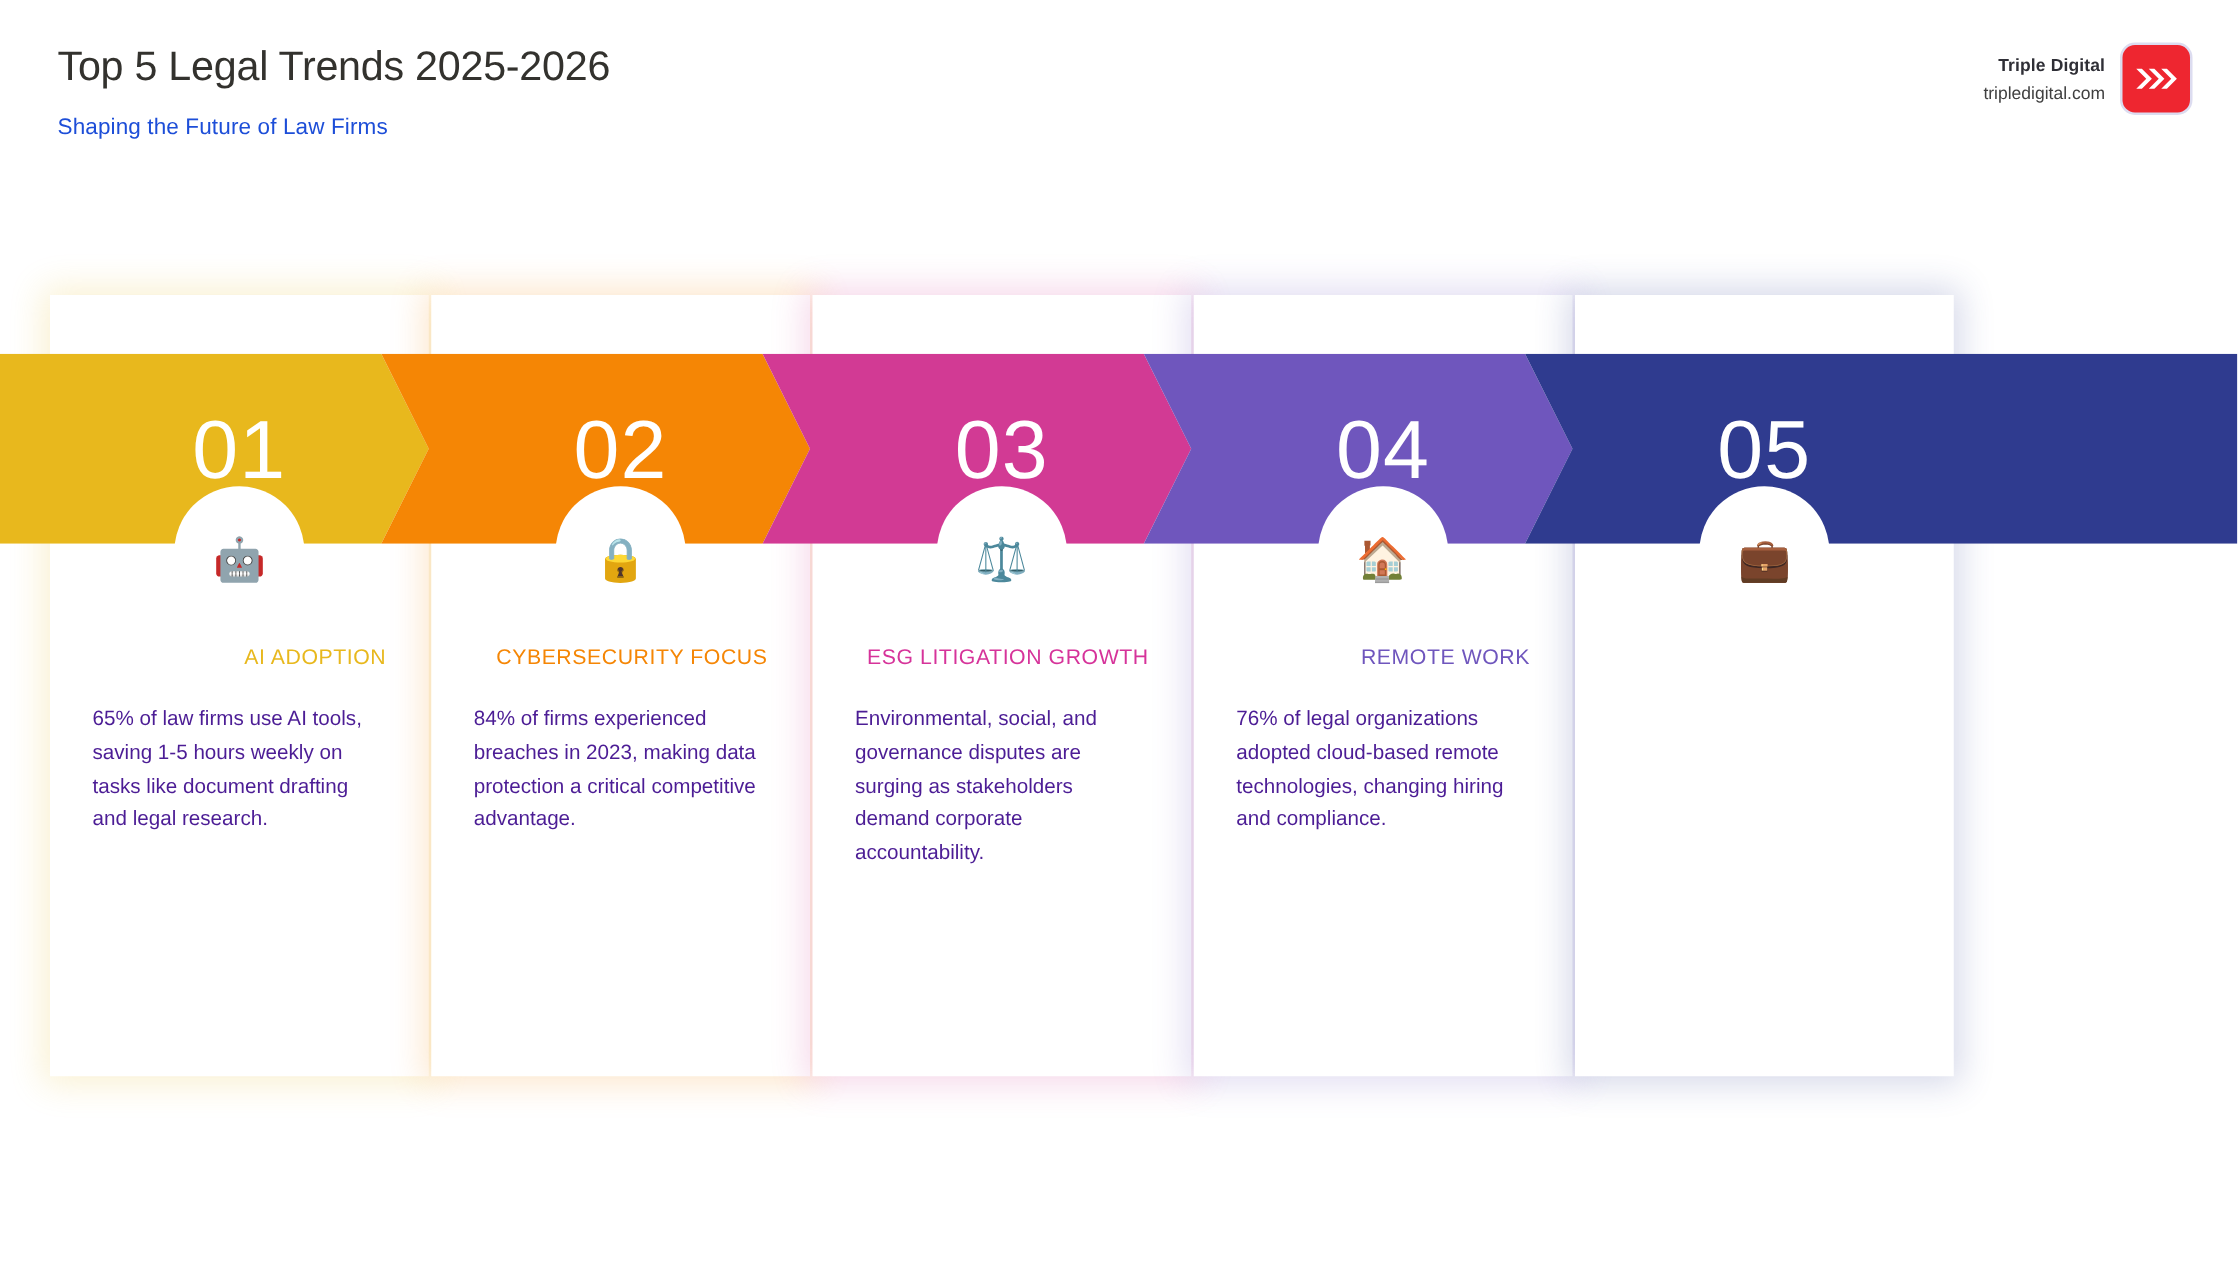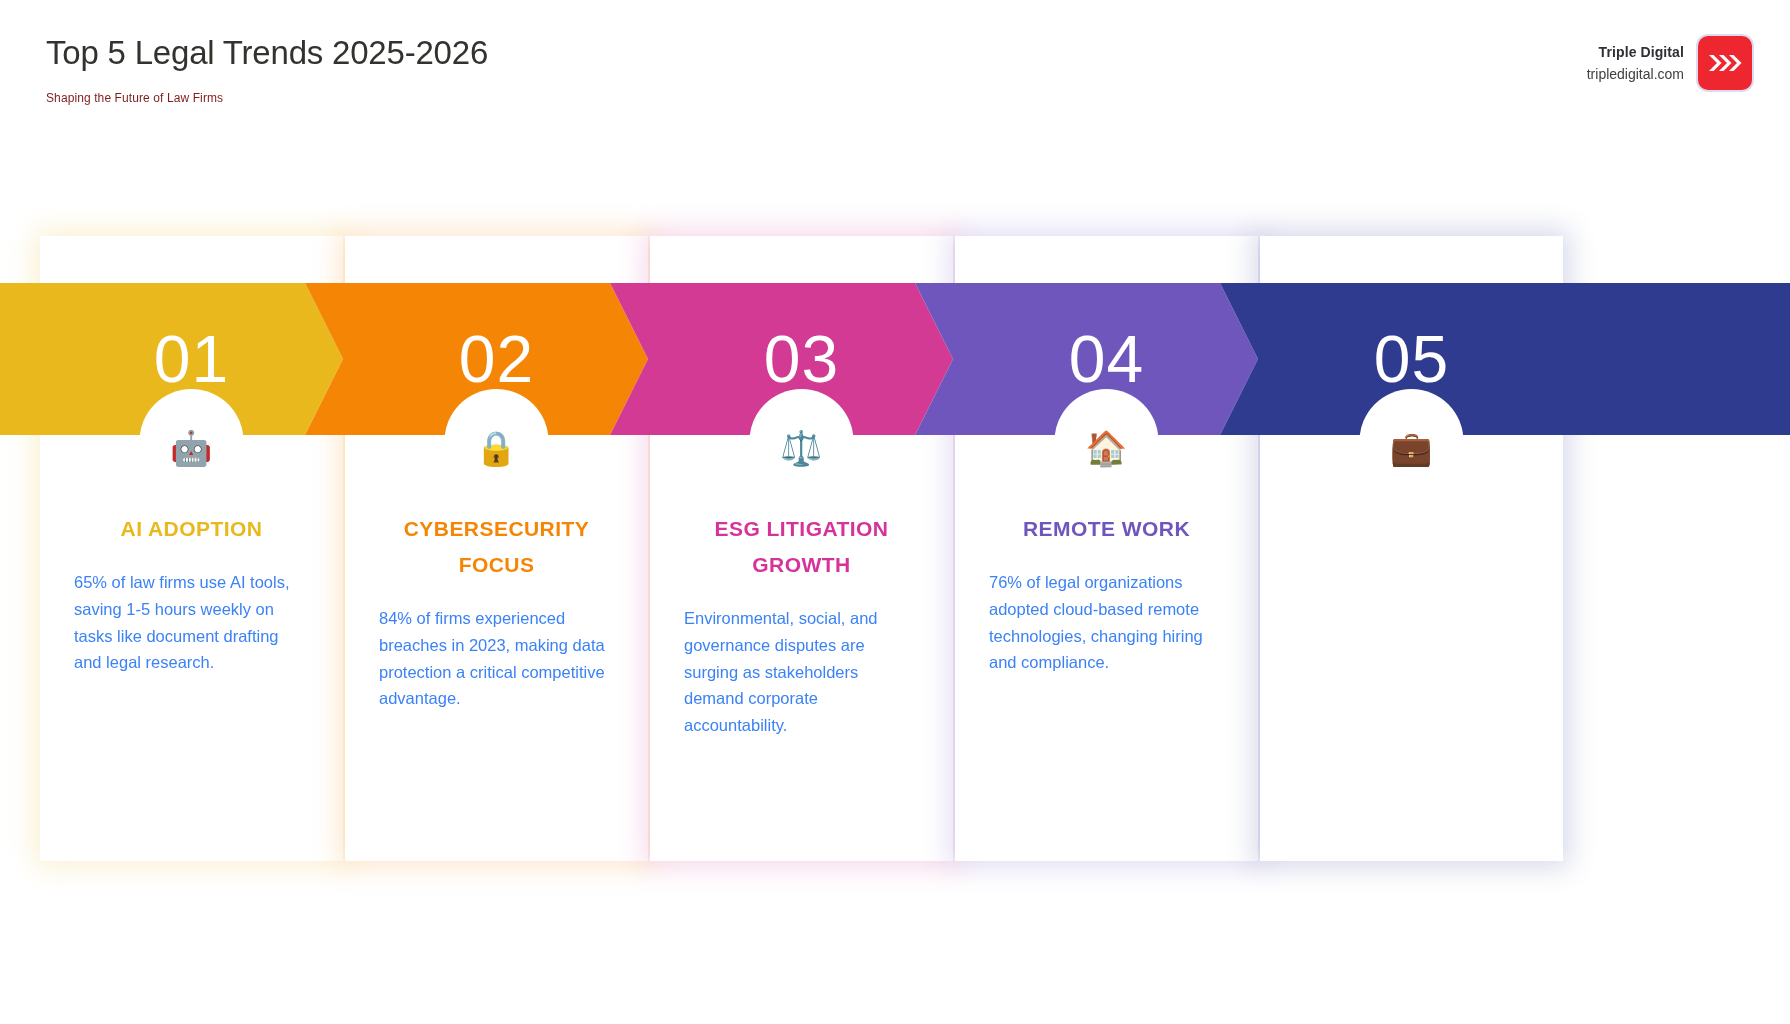--- a/index.html
+++ b/index.html
@@ -22,23 +22,23 @@
   }
   #page-title{
     font-size:33px;
     font-weight:400;
     line-height:1.42;
     letter-spacing:-0.2px;
     color:#33322e;
   }
   #page-subtitle{
     margin-top:14px;
-    font-size:12px;
-    font-weight:400;
-    color:#7f1d1d;
+    font-size:18px;
+    font-weight:400;
+    color:#1d4ed8;
     letter-spacing:0.1px;
   }
 
   #brand{
     position:absolute; right:38px; top:36px;
     display:flex; align-items:center; gap:14px;
   }
   #brand-text{ text-align:right; line-height:1.35; }
   #brand-name{
     font-size:14px; font-weight:700; color:#2f2f36; letter-spacing:0.1px;
@@ -75,31 +75,32 @@
   }
   .card-icon{
     position:absolute;
     left:0; right:0;
     top:195px;
     text-align:center;
     font-size:34px;
     line-height:1;
   }
   .card-heading{
-    font-size:21px;
-    font-weight:700;
+    font-size:17px;
+    font-weight:400;
     letter-spacing:0.45px;
     line-height:1.72;
     text-transform:uppercase;
+    text-align:right;
   }
   .card-desc{
     margin-top:22px;
     font-size:16.5px;
     line-height:1.62;
-    color:#3b82f6;
+    color:#4c1d95;
     text-align:left;
     font-weight:400;
   }
 
   
   #banner{
     position:absolute;
     left:0; top:283px;
     width:1594px; height:152px;
     z-index:5;

